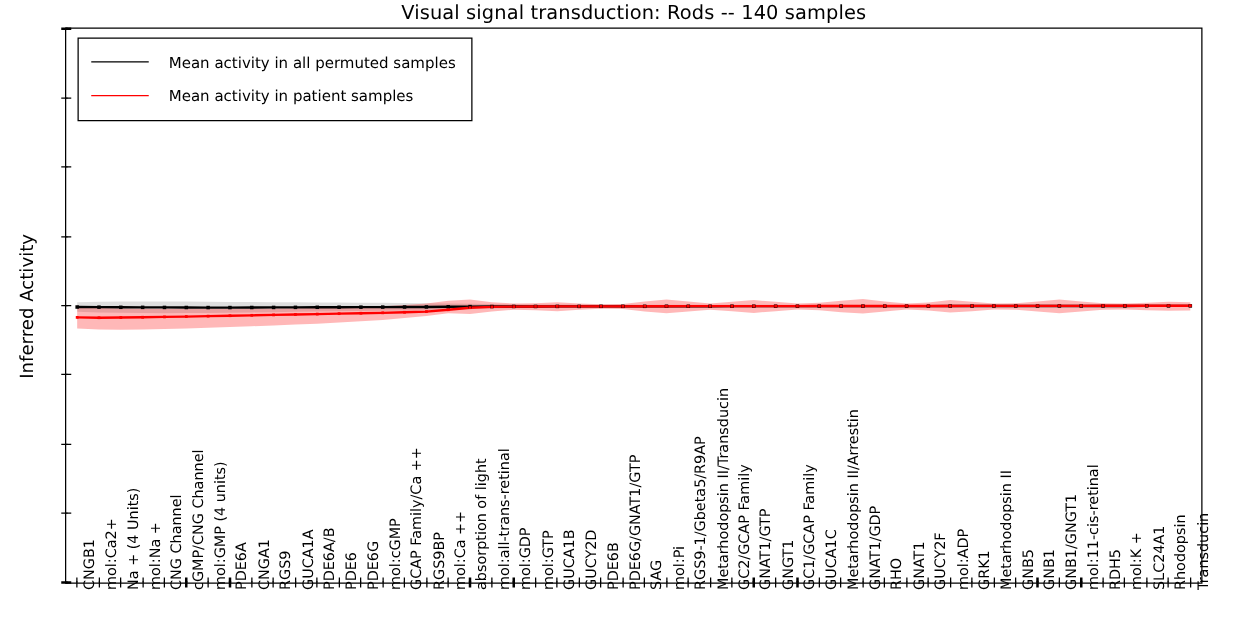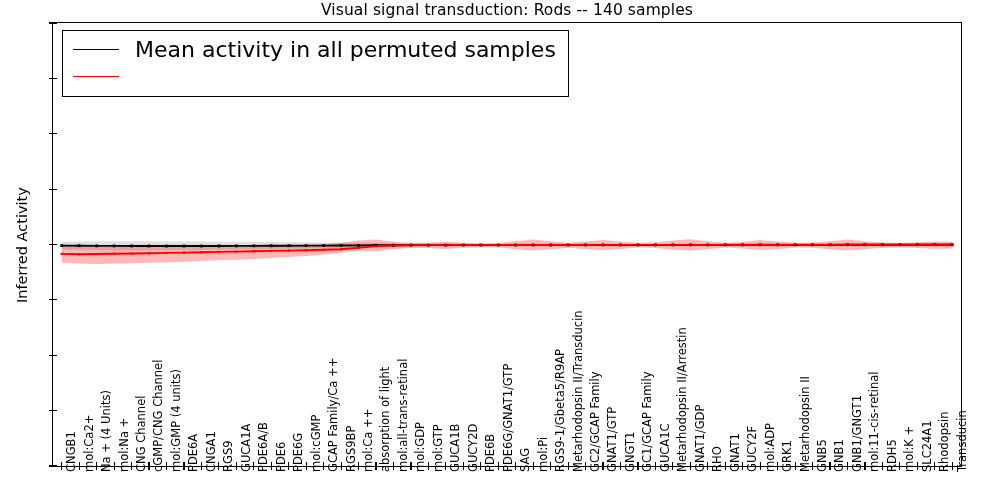--- a/index.html
+++ b/index.html
@@ -27,21 +27,21 @@
         transform-origin:left top;transform:rotate(-90deg);line-height:1;}
   .xaxis-title{position:absolute;left:52px;top:478px;width:910px;text-align:center;
                font-size:13.5px;}
 
   
   .legend{position:absolute;left:62px;top:30px;border:1.3px solid #000;
           background:#fff;padding:5px 12px 6px 10px;box-sizing:border-box;}
   .legrow{display:flex;align-items:center;height:27px;}
   .legline{width:46px;height:0;border-top:1.6px solid #000;margin-right:16px;}
   .legline.red{border-top-color:#ff0000;}
-  .legtext{font-size:22px;line-height:1;white-space:nowrap;}
+  .legtext{font-size:12px;line-height:1;white-space:nowrap;}
 
   svg{display:block;}
 </style>
 </head>
 <body>
 
 <div id="root">
 
   <div class="title">Visual signal transduction: Rods -- 140 samples</div>
 
@@ -343,16 +343,17 @@
   <div class="ylabel" id="ytitle" style="left: 14px; top: 302.5px;">Inferred Activity</div>
 
 
   <div class="legend">
     <div class="legrow">
       <span class="legline"></span>
       <span class="legtext">Mean activity in all permuted samples</span>
     </div>
     <div class="legrow">
       <span class="legline red"></span>
+      <span class="legtext">Mean activity in patient samples</span>
     </div>
   </div>
 
 </div>
 
 </body></html>

